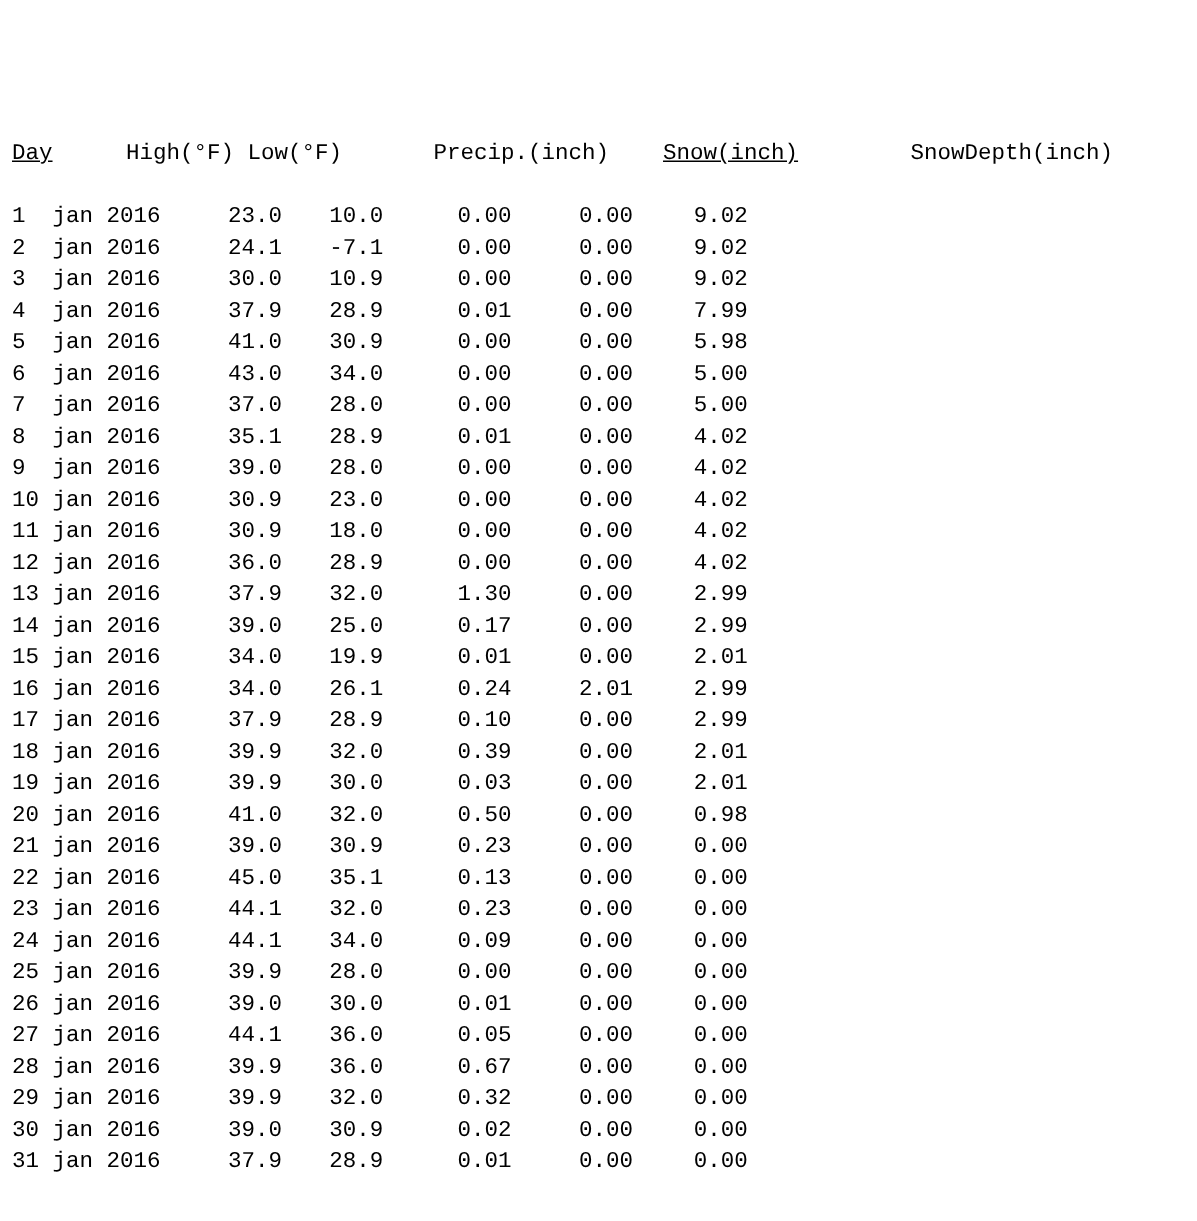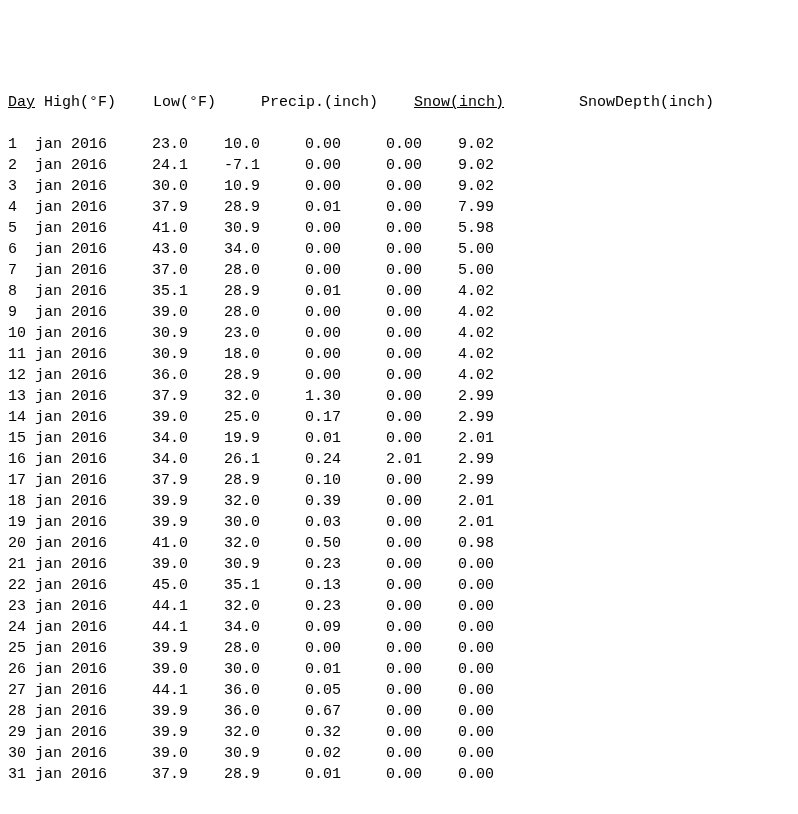--- a/index.html
+++ b/index.html
@@ -9,29 +9,29 @@
       margin: 8px;
       white-space: pre;
       color: #000;
       background: #fff;
     }
     .hdr, .row { display: block; }
     span { display: inline-block; }
     .c-day    { width: 3ch; }
     .c-date   { width: 9ch; }
     .c-high   { width: 8ch; text-align: right; }
-    .c-low    { width: 5ch; text-align: right; padding-left: 3ch; }
+    .c-low    { width: 5ch; text-align: center; padding-left: 3ch; }
     .c-precip { width: 5ch; text-align: right; padding-left: 4ch; }
     .c-snow   { width: 5ch; text-align: right; padding-left: 4ch; }
-    .c-depth  { width: 5ch; text-align: left; padding-left: 4ch; }
+    .c-depth  { width: 5ch; text-align: center; padding-left: 4ch; }
     .h-day    { width: 4ch; text-decoration: underline; }
-    .h-high   { width: 9ch; }
-    .h-low    { width: 8ch; margin-left: 28px; }
+    .h-high   { width: 9ch; margin-left: 40px; }
+    .h-low    { width: 8ch; }
     .h-gap1   { width: 4ch; }
-    .h-precip { width: 13ch; }
+    .h-precip { width: 13ch; margin-left: 16px; }
     .h-gap2   { width: 4ch; }
     .h-snow   { width: 10ch; text-decoration: underline; }
     .h-gap3   { width: 7ch; }
     .h-depth  { width: 16ch; margin-left: 12px; }
   </style>
 </head>
 <body>
 
 
 

